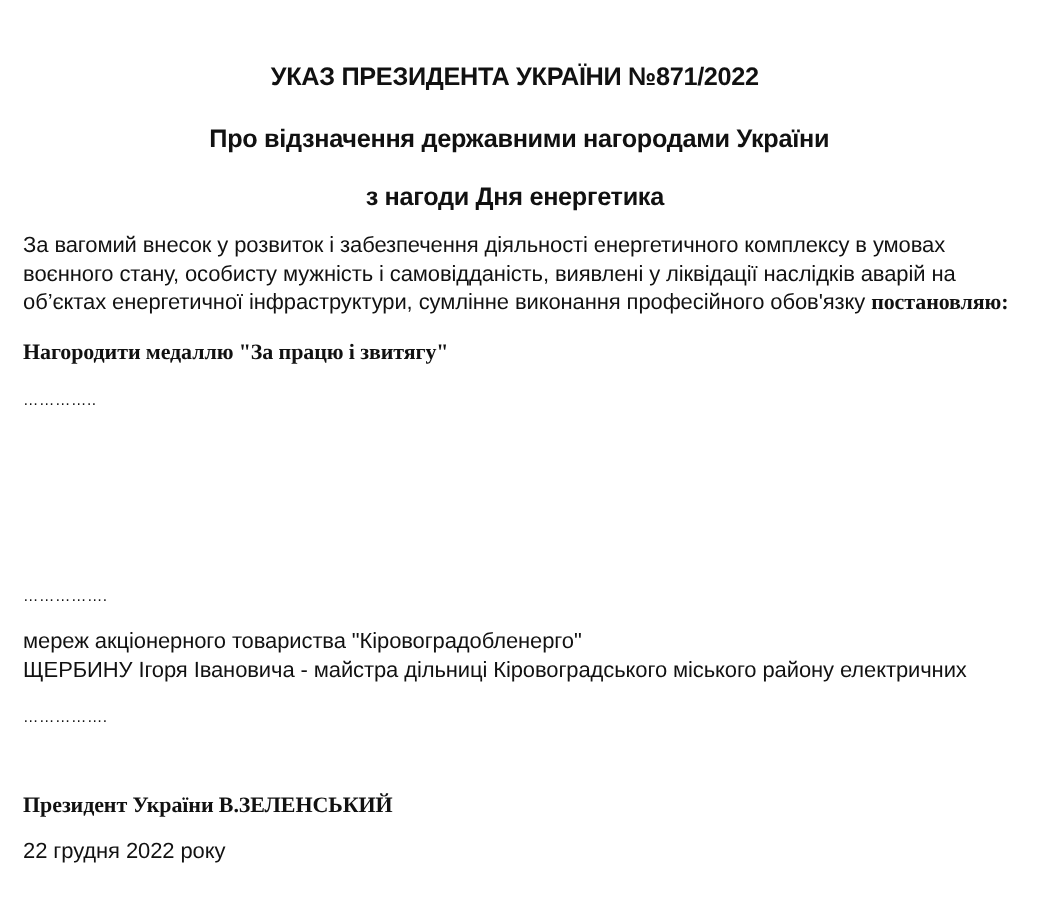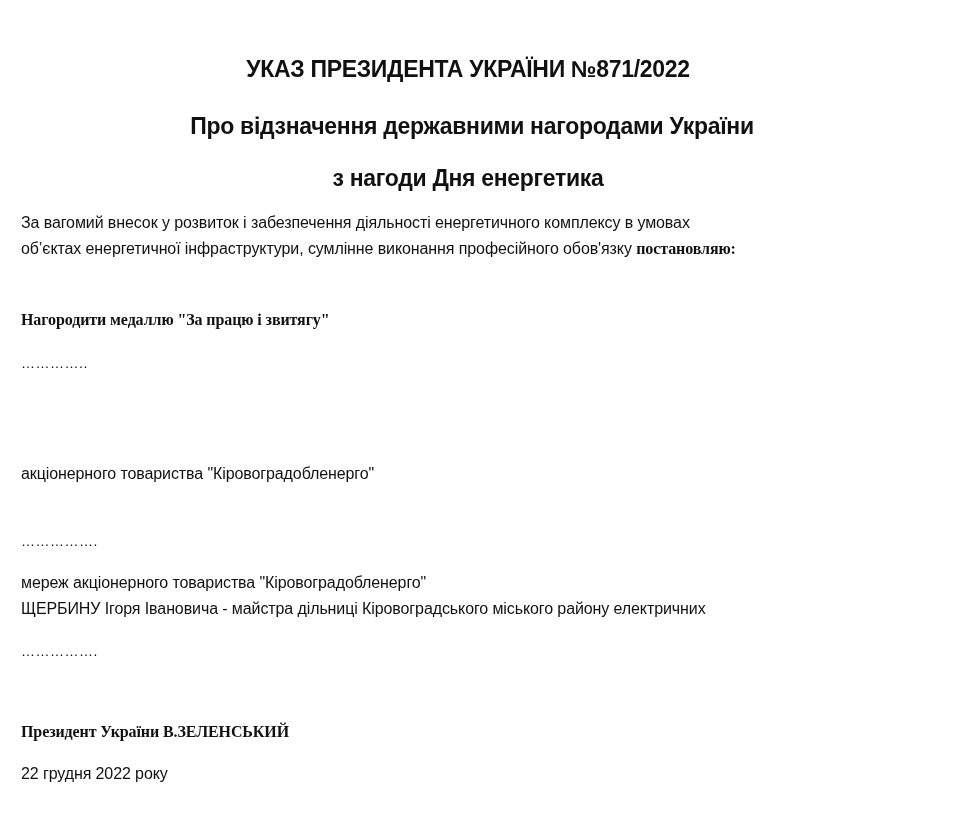--- a/index.html
+++ b/index.html
@@ -33,21 +33,21 @@
       letter-spacing: -0.3px;
       white-space: nowrap;
     }
     .t1 { top: 56px; left: -12px; }
     .t2 { top: 113px; left: -8px; }
     .t3 { top: 165px; left: -12px; }
     .para {
       position: absolute;
       left: 21px;
       width: 930px;
-      font-size: 16px;
+      font-size: 20px;
       line-height: 26px;
       letter-spacing: -0.1px;
     }
     .line {
       display: block;
       white-space: nowrap;
     }
     .bold { font-weight: bold; font-family: Liberation Serif, serif; }
     .p-intro { top: 210px; }
     .p-award { top: 307px; }
@@ -68,30 +68,30 @@
 <body>
 
 <div class="doc">
 
   <div class="title t1">УКАЗ ПРЕЗИДЕНТА УКРАЇНИ №871/2022</div>
   <div class="title t2">Про відзначення державними нагородами України</div>
   <div class="title t3">з нагоди Дня енергетика</div>
 
   <div class="para p-intro">
     <span class="line">За вагомий внесок у розвиток і забезпечення діяльності енергетичного комплексу в умовах</span>
+    <span class="line">воєнного стану, особисту мужність і самовідданість, виявлені у ліквідації наслідків аварій на</span>
     <span class="line"><span>об’єктах енергетичної інфраструктури, сумлінне виконання професійного обов'язку </span><span class="bold">постановляю:</span></span>
   </div>
 
   <div class="para p-award bold">Нагородити медаллю "За працю і звитягу"</div>
 
   <div class="para p-dots1 dots">…………..</div>
 
 
   <div class="para p-rec2">
-    <span class="line">акціонерного товариства "Кіровоградобленерго"</span>
   </div>
 
   <div class="para p-dots2 dots">…………….</div>
 
   <div class="para p-rec3">
     <span class="line">мереж акціонерного товариства "Кіровоградобленерго"</span>
     <span class="line">ЩЕРБИНУ Ігоря Івановича - майстра дільниці Кіровоградського міського району електричних</span>
   </div>
 
   <div class="para p-dots3 dots">…………….</div>

